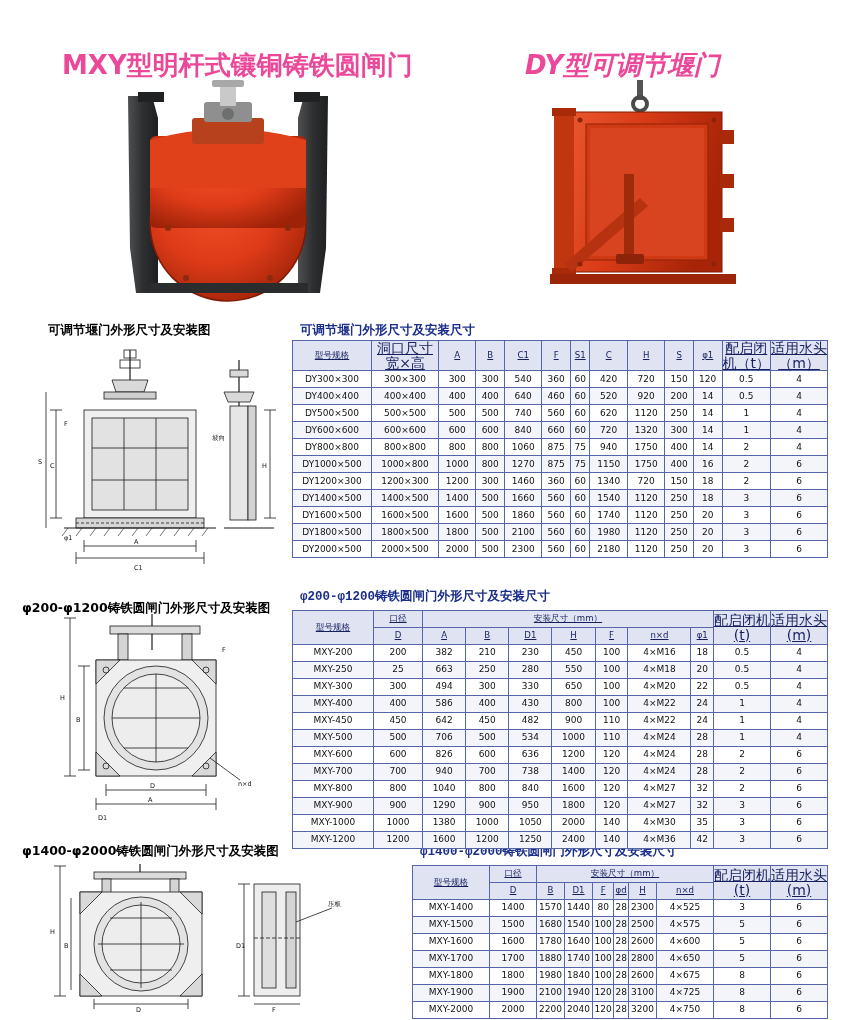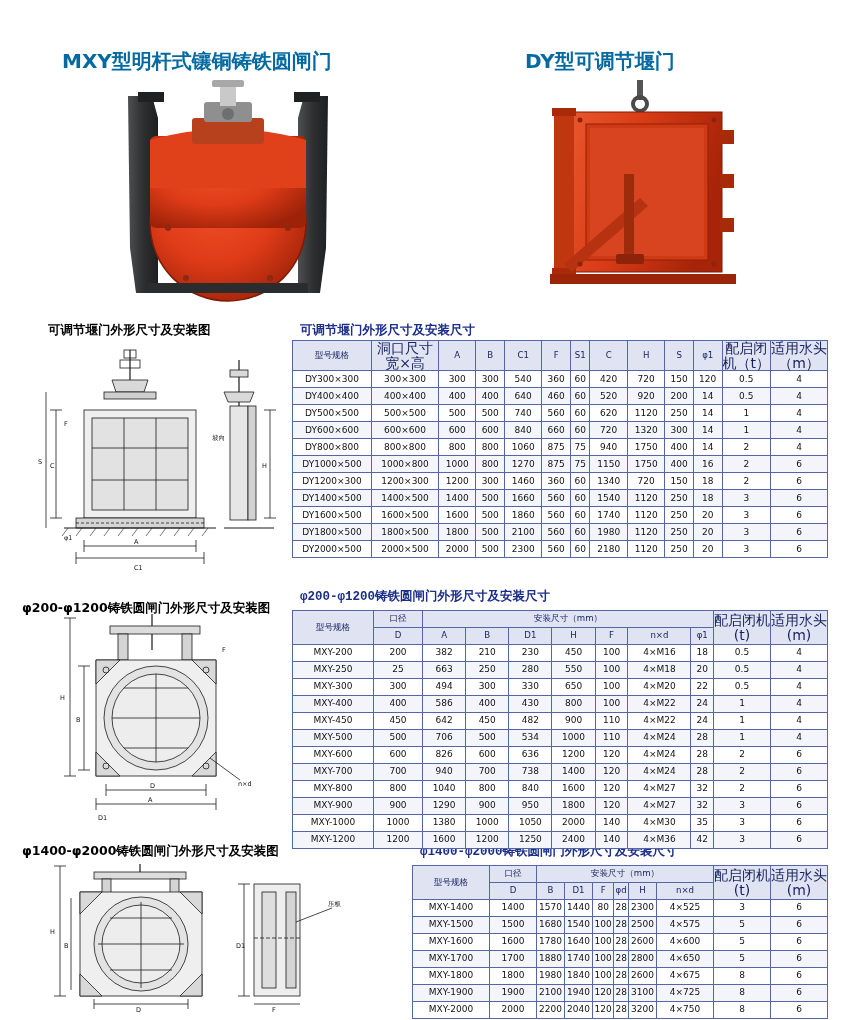--- a/index.html
+++ b/index.html
@@ -9,29 +9,29 @@
     font-family:"DejaVu Sans","Liberation Sans",sans-serif;
     color:#000;
     position:relative;
     overflow:hidden;
   }
   .titles{
     position:absolute;top:22px;left:0;width:850px;height:48px;
   }
   .title-main{
     position:absolute;
-    font-size:20px;
+    font-size:26px;
     font-weight:bold;
-    color:#0369a1;
+    color:#ec4899;
     letter-spacing:0px;
     white-space:nowrap;
     font-family:"DejaVu Sans","Liberation Sans",sans-serif;
   }
   #title1{left:62px;top:26px;}
-  #title2{left:525px;top:26px;}
+  #title2{left:525px;top:26px;font-style:italic;}
 
   
   .photo{position:absolute;}
   #photo1{left:108px;top:78px;width:240px;height:225px;}
   #photo2{left:520px;top:78px;width:240px;height:215px;}
 
   
   .sec-head{
     position:absolute;
     font-size:12.5px;
@@ -60,20 +60,21 @@
     height:16px;
     font-weight:normal;
     color:#111;
     line-height:1.08;
     white-space:nowrap;
   }
   table.spec thead td{
     background:#dfe3f2;
     font-size:8.6px;
     color:#15205e;
+    text-decoration:underline;
   }
   table.spec tbody td{
     background:#ffffff;
     font-size:9px;
   }
   table.spec tbody tr:nth-child(even) td{background:#f3f5fb;}
   .t1{left:292px;top:340px;width:536px;}
   .t2{left:292px;top:610px;width:536px;}
   .t3{left:412px;top:865px;width:416px;}
   .two-line{font-size:14px;line-height:1.05;}

